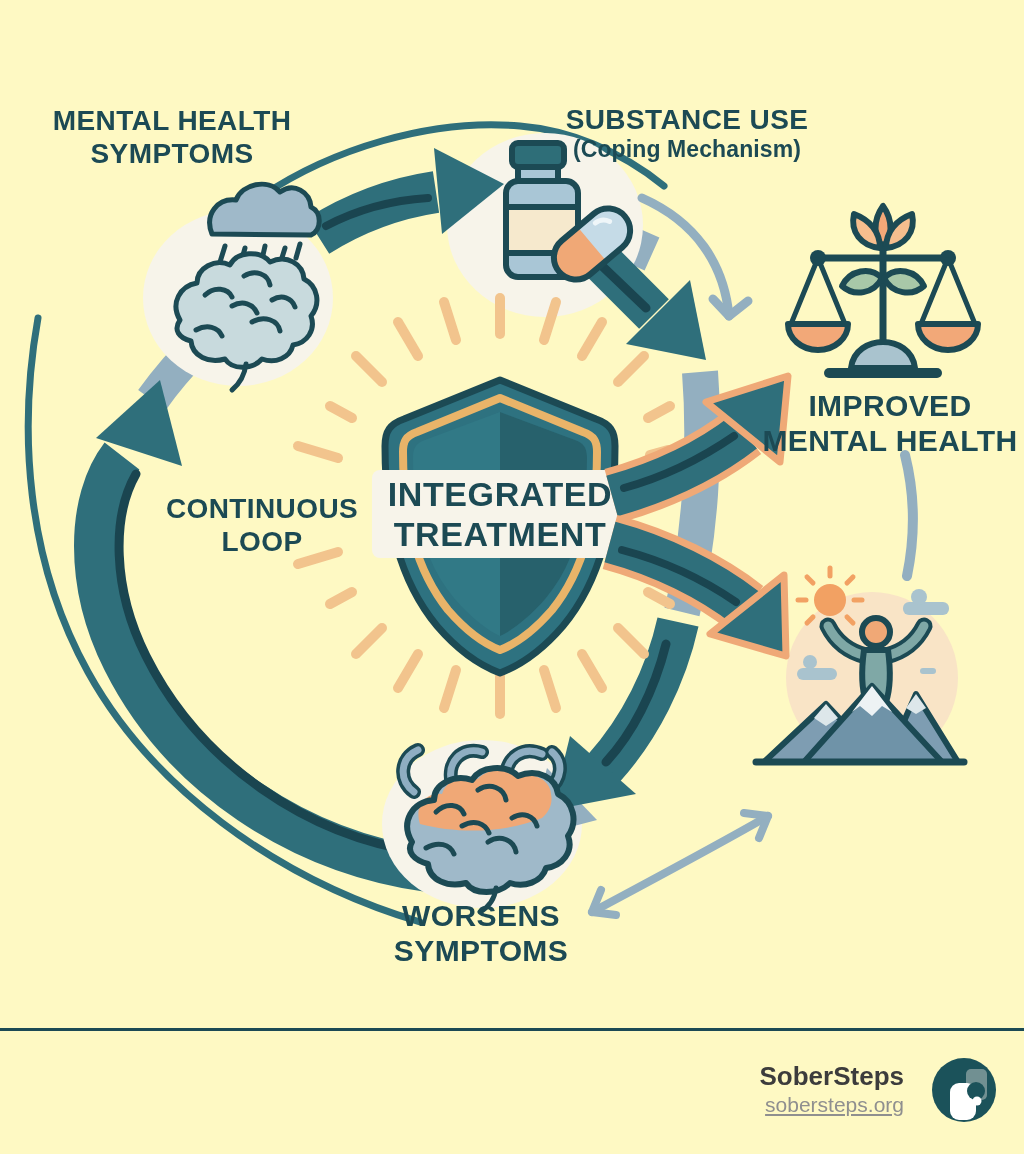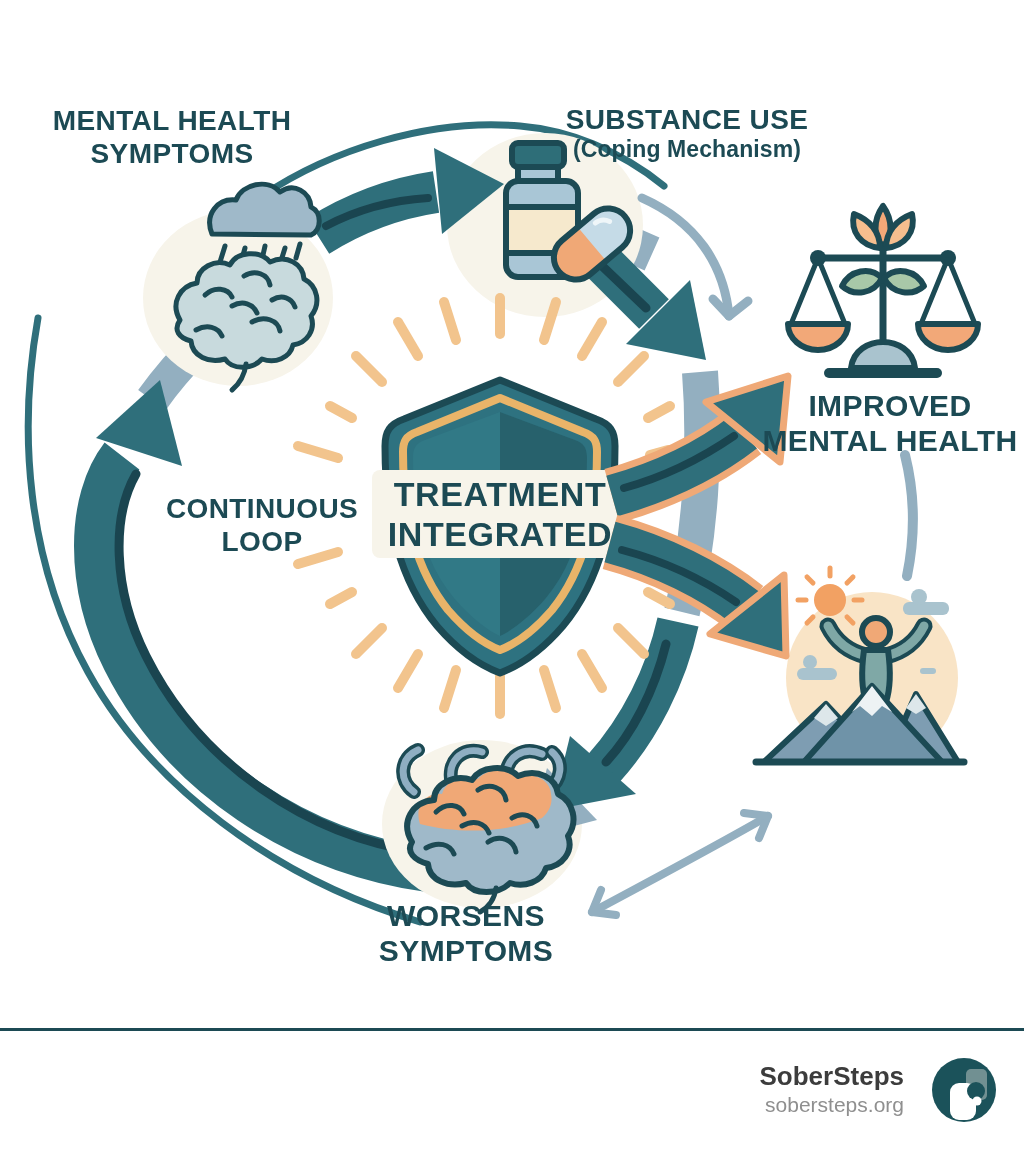--- a/index.html
+++ b/index.html
@@ -1,37 +1,37 @@
 <!DOCTYPE html>
 <html><head>
 <meta charset="utf-8">
 <style>
   html,body{margin:0;padding:0;background:#e8e6dd;}
   .stage{
     position:relative;width:1024px;height:1154px;margin:0 auto;
-    background:#ffffff;overflow:hidden;
+    background:#fef9c3;overflow:hidden;
     font-family:"Liberation Sans",sans-serif;
   }
   .diagram-svg{position:absolute;left:0;top:0;}
   .lbl{
     position:absolute;transform:translateX(-50%);
     text-align:center;color:#1C4A54;font-weight:bold;
     line-height:1.18;letter-spacing:.4px;white-space:nowrap;
   }
   .fs28{font-size:28px;}
   .fs26{font-size:30px;}
   .fs34{font-size:34px;letter-spacing:.6px;}
   .sub{font-size:23px;font-weight:600;letter-spacing:.1px;}
   .divider{position:absolute;left:0;top:1028px;width:1024px;height:3px;background:#1C4A54;}
   .footer{
     position:absolute;right:26px;top:1056px;display:flex;align-items:center;gap:26px;
   }
   .footer-text{text-align:right;}
   .brand{font-size:26px;font-weight:bold;color:#3C3C3C;line-height:1.15;}
-  .url{font-size:21px;color:#8F8F8F;line-height:1.2;}
+  .url{font-size:21px;color:#8F8F8F;line-height:1.2;text-decoration:underline;}
 </style>
 </head>
 <body>
 
 <div class="stage">
 
 <svg class="diagram-svg" width="1024" height="1030" viewBox="0 0 1024 1030">
 
   <g fill="none" stroke="#2F6F7B" stroke-width="7" stroke-linecap="round">
     <path d="M 262 196 C 330 150 430 118 520 126 C 568 130 620 150 664 186"></path>
@@ -253,31 +253,31 @@
   <div>CONTINUOUS</div>
   <div>LOOP</div>
 </div>
 
 <div class="lbl fs28" style="left:687px;top:103px;">
   <div>SUBSTANCE USE</div>
   <div class="sub">(Coping Mechanism)</div>
 </div>
 
 <div class="lbl fs34" style="left:500px;top:474px;">
+  <div>INTEGRATED</div>
   <div>TREATMENT</div>
-  <div>INTEGRATED</div>
 </div>
 
 <div class="lbl fs26" style="left:890px;top:388px;">
   <div>IMPROVED</div>
   <div>MENTAL HEALTH</div>
 </div>
 
 
-<div class="lbl fs26" style="left:466px;top:898px;">
+<div class="lbl fs26" style="left:481px;top:898px;">
   <div>WORSENS</div>
   <div>SYMPTOMS</div>
 </div>
 
 <div class="divider"></div>
 <div class="footer">
   <div class="footer-text">
     <div class="brand">SoberSteps</div>
     <div class="url">sobersteps.org</div>
   </div>

